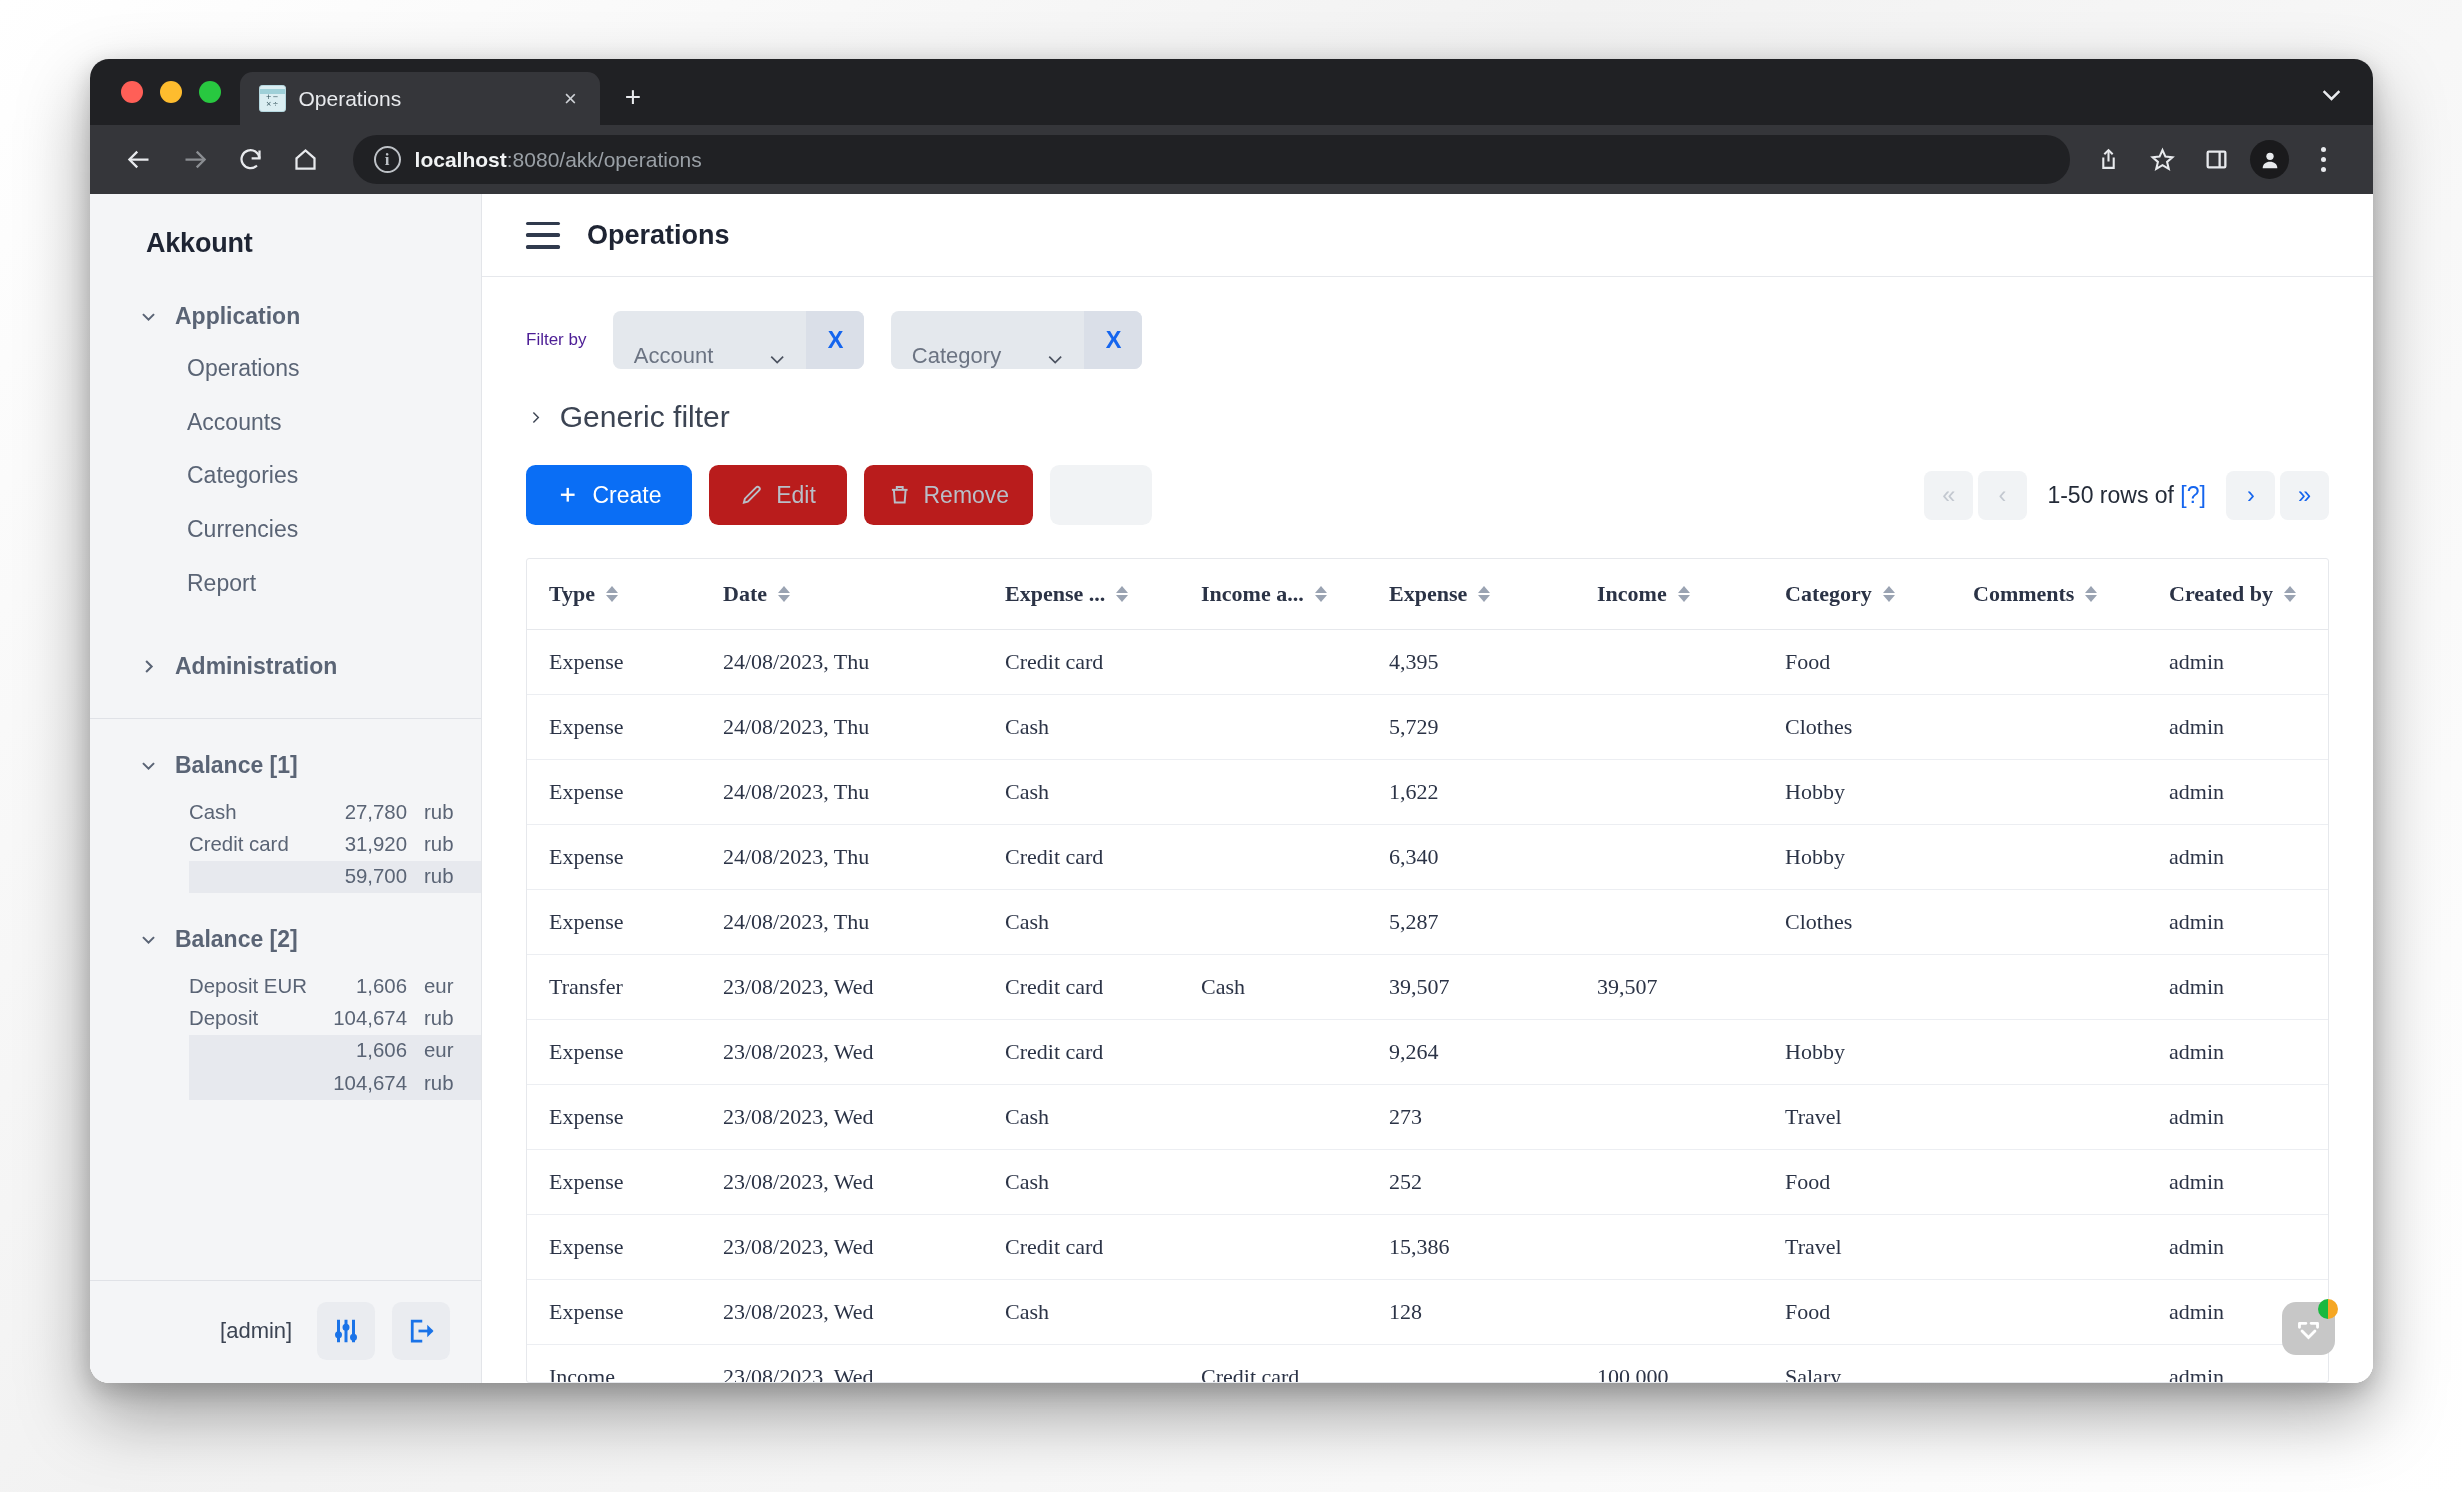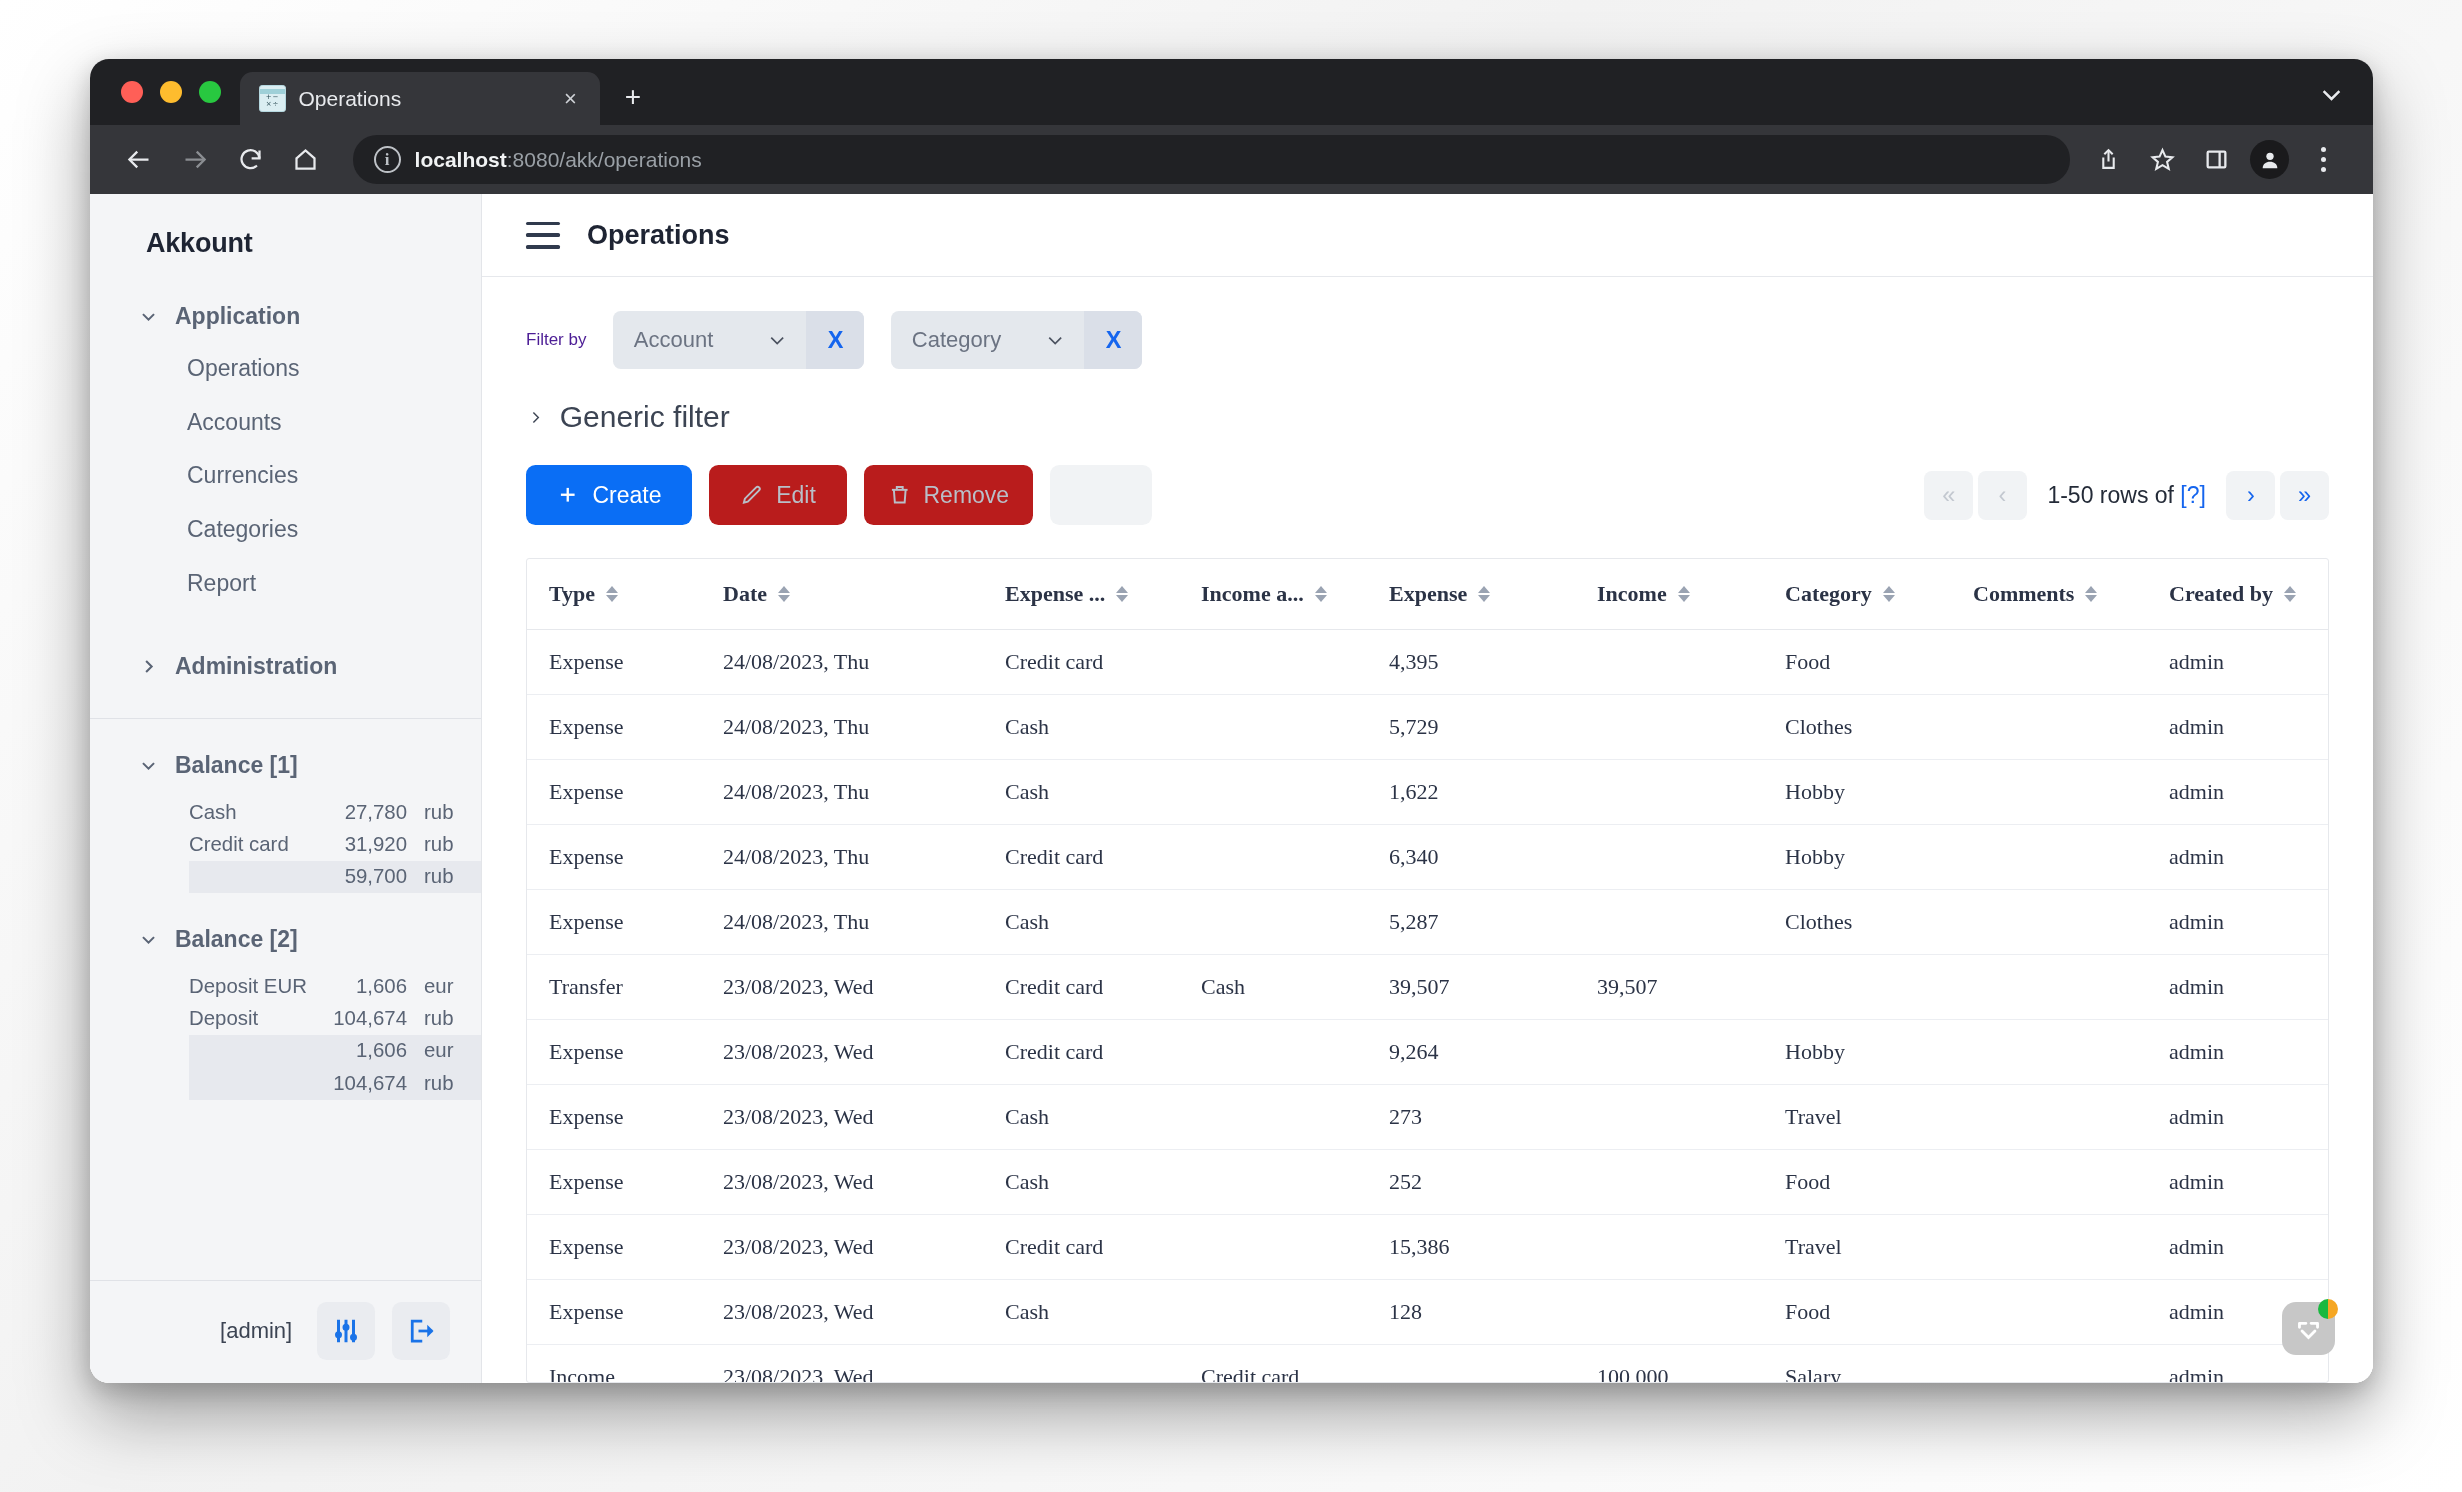--- a/index.html
+++ b/index.html
@@ -287,21 +287,21 @@
   }
   .filter-label { font-size: 17px; color: #4c1d95; }
   .filter-chip {
     height: 58px;
     background: #e4e8ed;
     border-radius: 7.8px;
     display: flex; align-items: stretch;
     overflow: hidden;
   }
   .filter-select {
-    display: flex; align-items: center;
+    display: flex; align-items: flex-end;
     gap: 36px;
     padding: 0 19px 0 20.4px;
     min-width: 193px;
   }
   .filter-select .fs-label { font-size: 22px; color: #6b7382; flex: 1; }
   .filter-select .fs-caret { color: #4b5260; display: flex; align-items: center; }
   .filter-select .fs-caret svg { width: 20.4px; height: 20.4px; }
   .filter-clear {
     width: 58px;
     background: #dadfe8;
@@ -537,22 +537,22 @@
         <div class="nav-group-header">
           <span class="caret">
             <svg viewBox="0 0 24 24" fill="none" stroke="currentColor" stroke-width="2.6">
                 <polyline points="5 9 12 16 19 9"></polyline>
               </svg>
           </span>
           <span>Application</span>
         </div>
         <div class="nav-item">Operations</div>
         <div class="nav-item">Accounts</div>
+        <div class="nav-item">Categories</div>
         <div class="nav-item">Currencies</div>
-        <div class="nav-item">Categories</div>
         <div class="nav-item">Report</div>
 
         <div class="nav-spacer"></div>
 
         <div class="nav-group-header">
           <span class="caret">
             <svg viewBox="0 0 24 24" fill="none" stroke="currentColor" stroke-width="2.6">
                 <polyline points="9 5 16 12 9 19"></polyline>
               </svg>
           </span>

